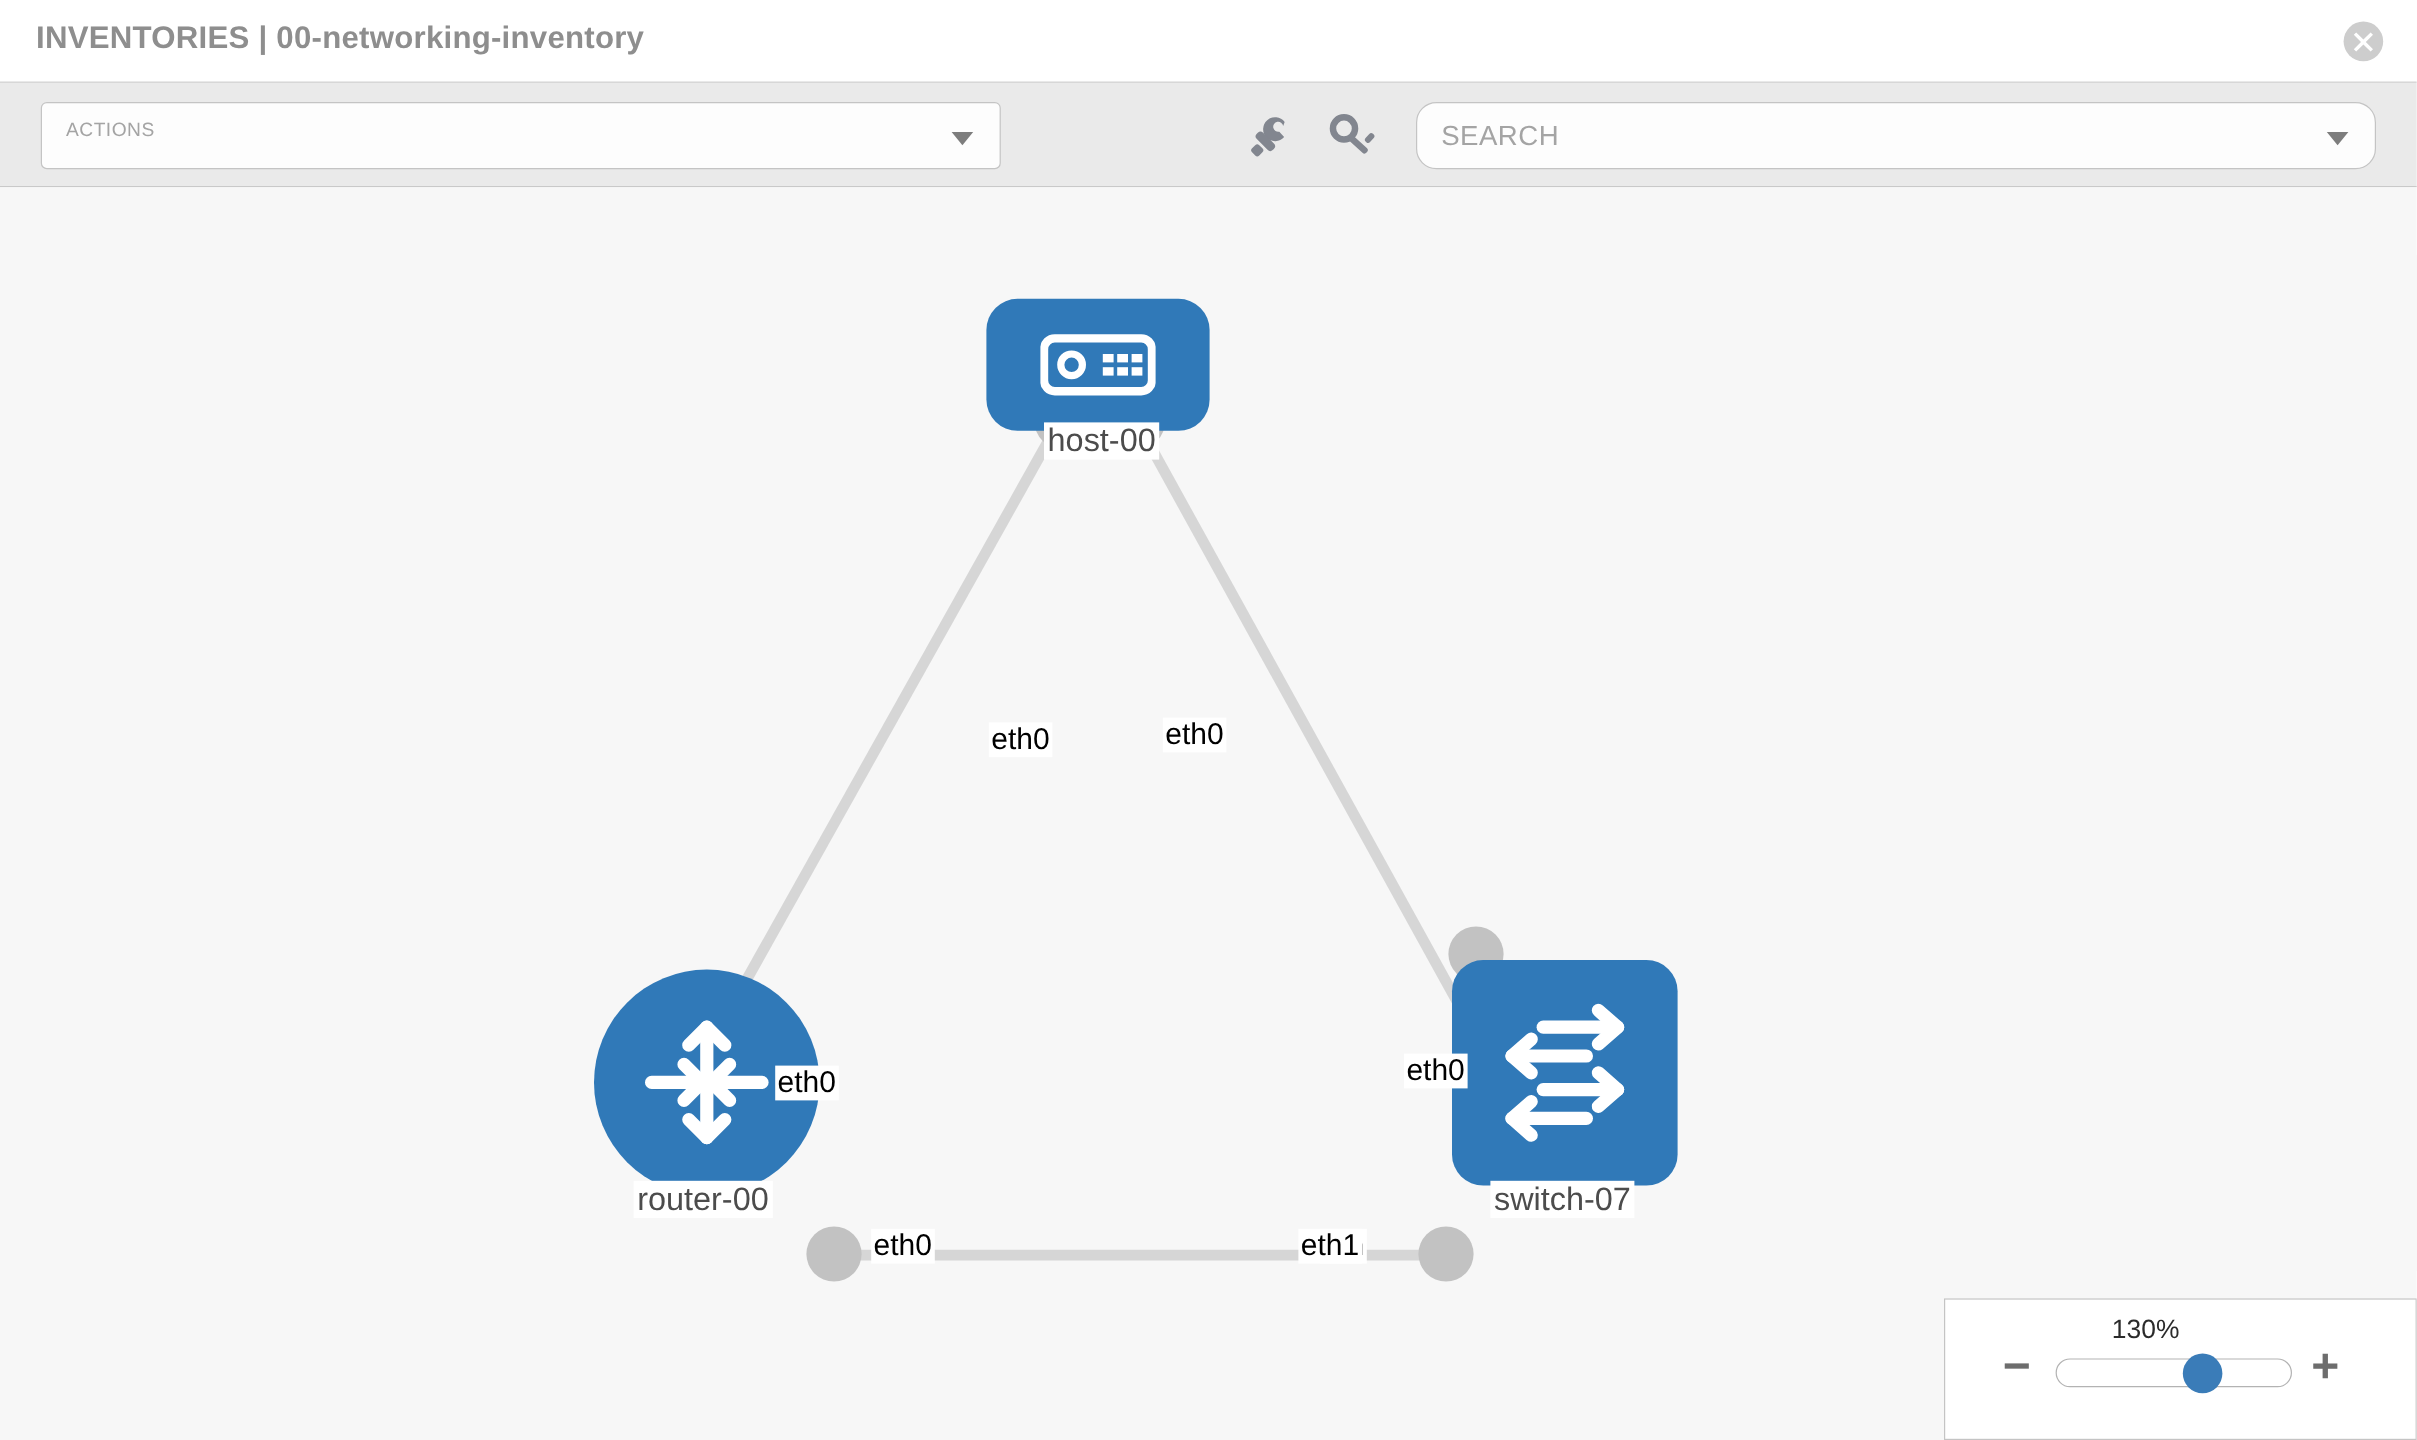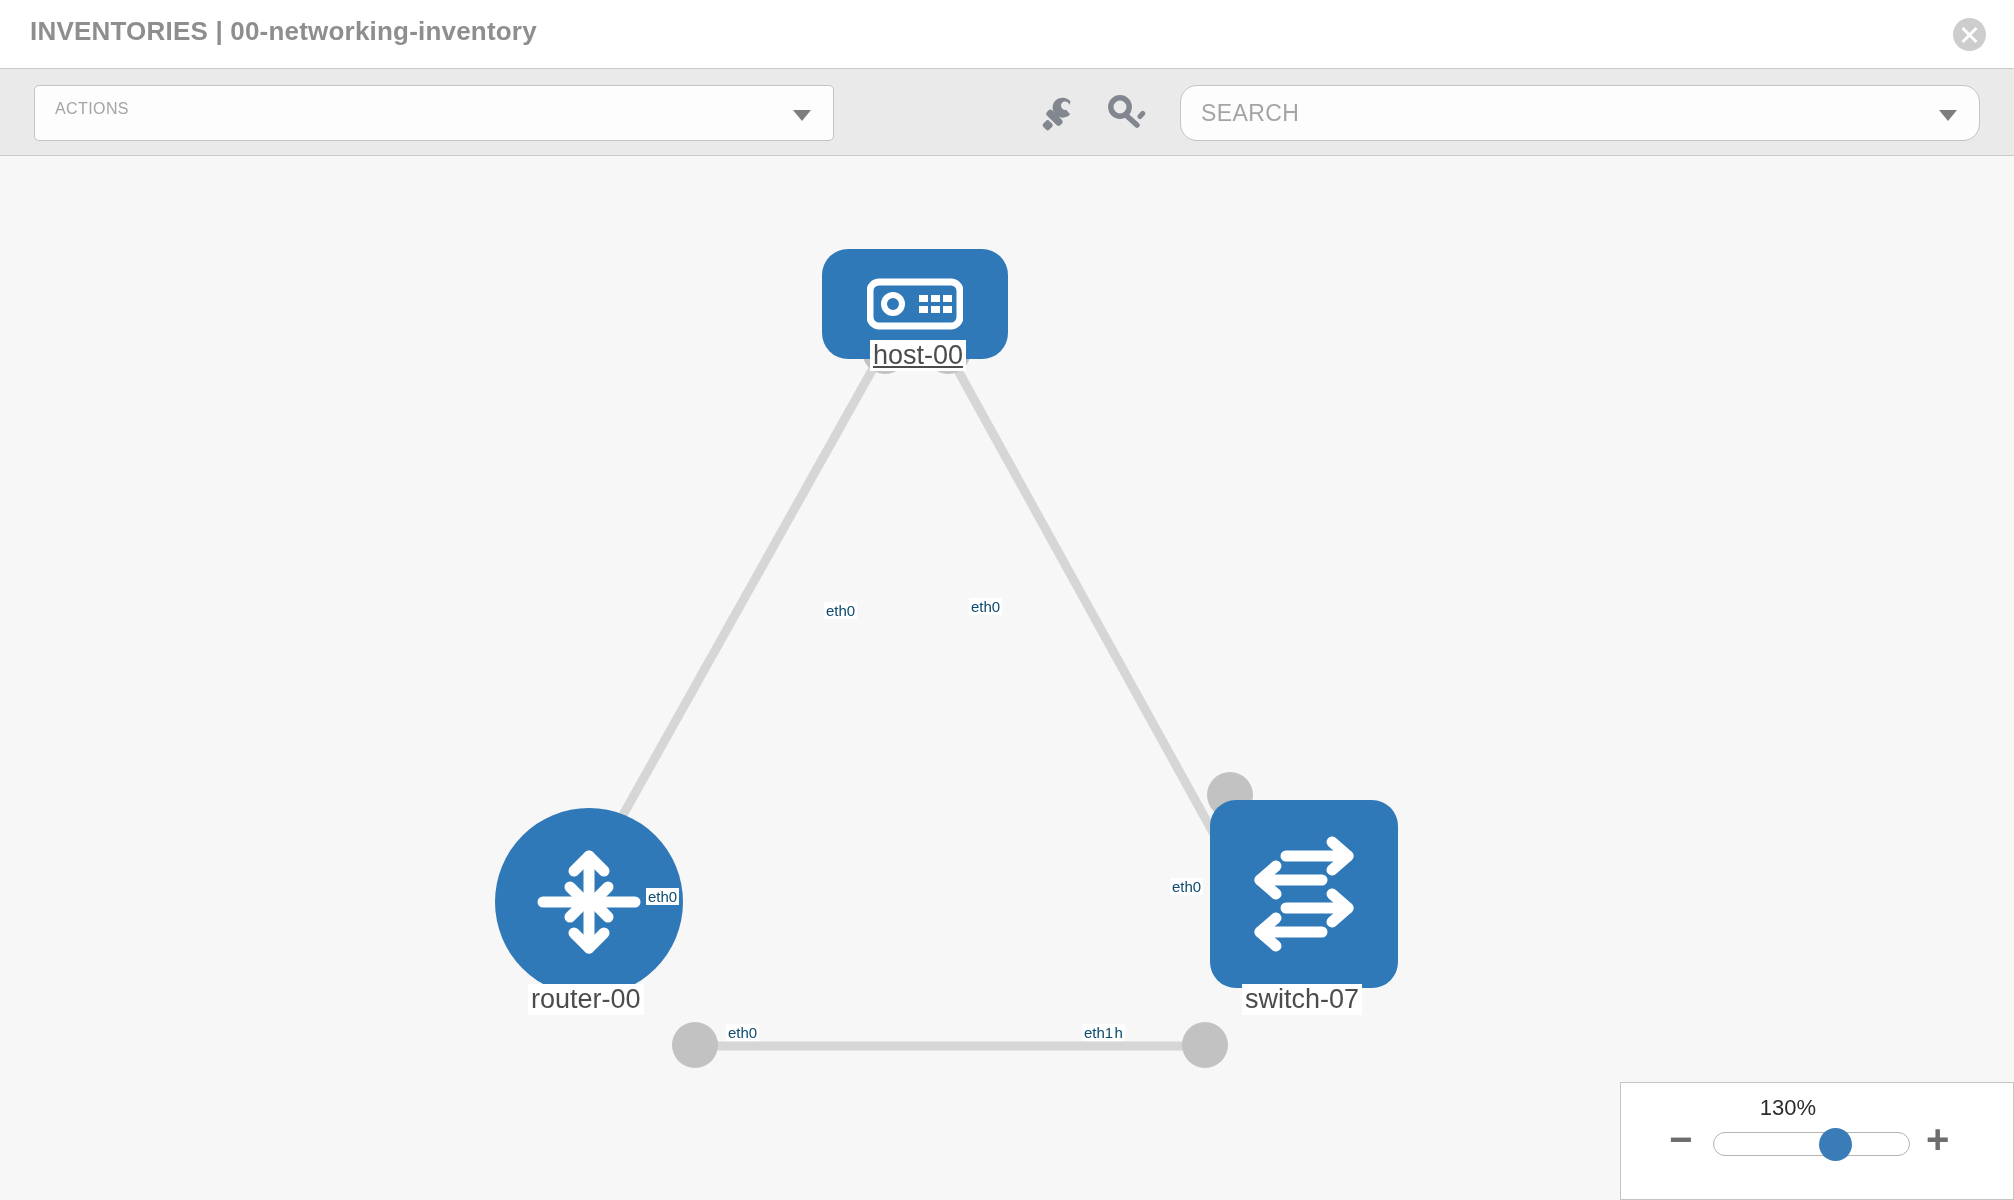--- a/index.html
+++ b/index.html
@@ -109,22 +109,22 @@
   
   .handle {
     position: absolute;
     background: #c2c2c2;
     border-radius: 50%;
   }
 
   
   .edge-label {
     position: absolute;
-    font-size: 15px;
-    color: #0c4a6e;
+    font-size: 25px;
+    color: #000000;
     background: #ffffff;
     white-space: nowrap;
     padding: 0 2px;
     text-align: right;
   }
 
   
   .zoom-panel {
     position: absolute; left: 1620px; top: 1082px;
     width: 394px; height: 118px;
@@ -228,21 +228,21 @@
           <circle cx="26" cy="26" r="9" fill="none" stroke="#ffffff" stroke-width="6"></circle>
           <rect x="52" y="17" width="9" height="7" fill="#ffffff"></rect>
           <rect x="64" y="17" width="9" height="7" fill="#ffffff"></rect>
           <rect x="76" y="17" width="9" height="7" fill="#ffffff"></rect>
           <rect x="52" y="28" width="9" height="7" fill="#ffffff"></rect>
           <rect x="64" y="28" width="9" height="7" fill="#ffffff"></rect>
           <rect x="76" y="28" width="9" height="7" fill="#ffffff"></rect>
         </svg>
       </div>
     </div>
-    <div class="node-label" style="left:870px; top:184px;text-decoration:underline;">host-00</div>
+    <div class="node-label" style="left:870px; top:196px;">host-00</div>
 
     <div class="node" style="left:495px; top:652px; width:188px; height:188px;">
       <div class="node-shape" style="width:188px; height:188px; border-radius:50%;">
         <svg width="120" height="120" viewBox="0 0 120 120">
           <g stroke="#ffffff" stroke-width="11" stroke-linecap="round" stroke-linejoin="round" fill="none">
 
             <line x1="60" y1="58" x2="60" y2="14"></line>
             <polyline points="45,29 60,14 75,29"></polyline>
 
             <line x1="60" y1="62" x2="60" y2="106"></line>

